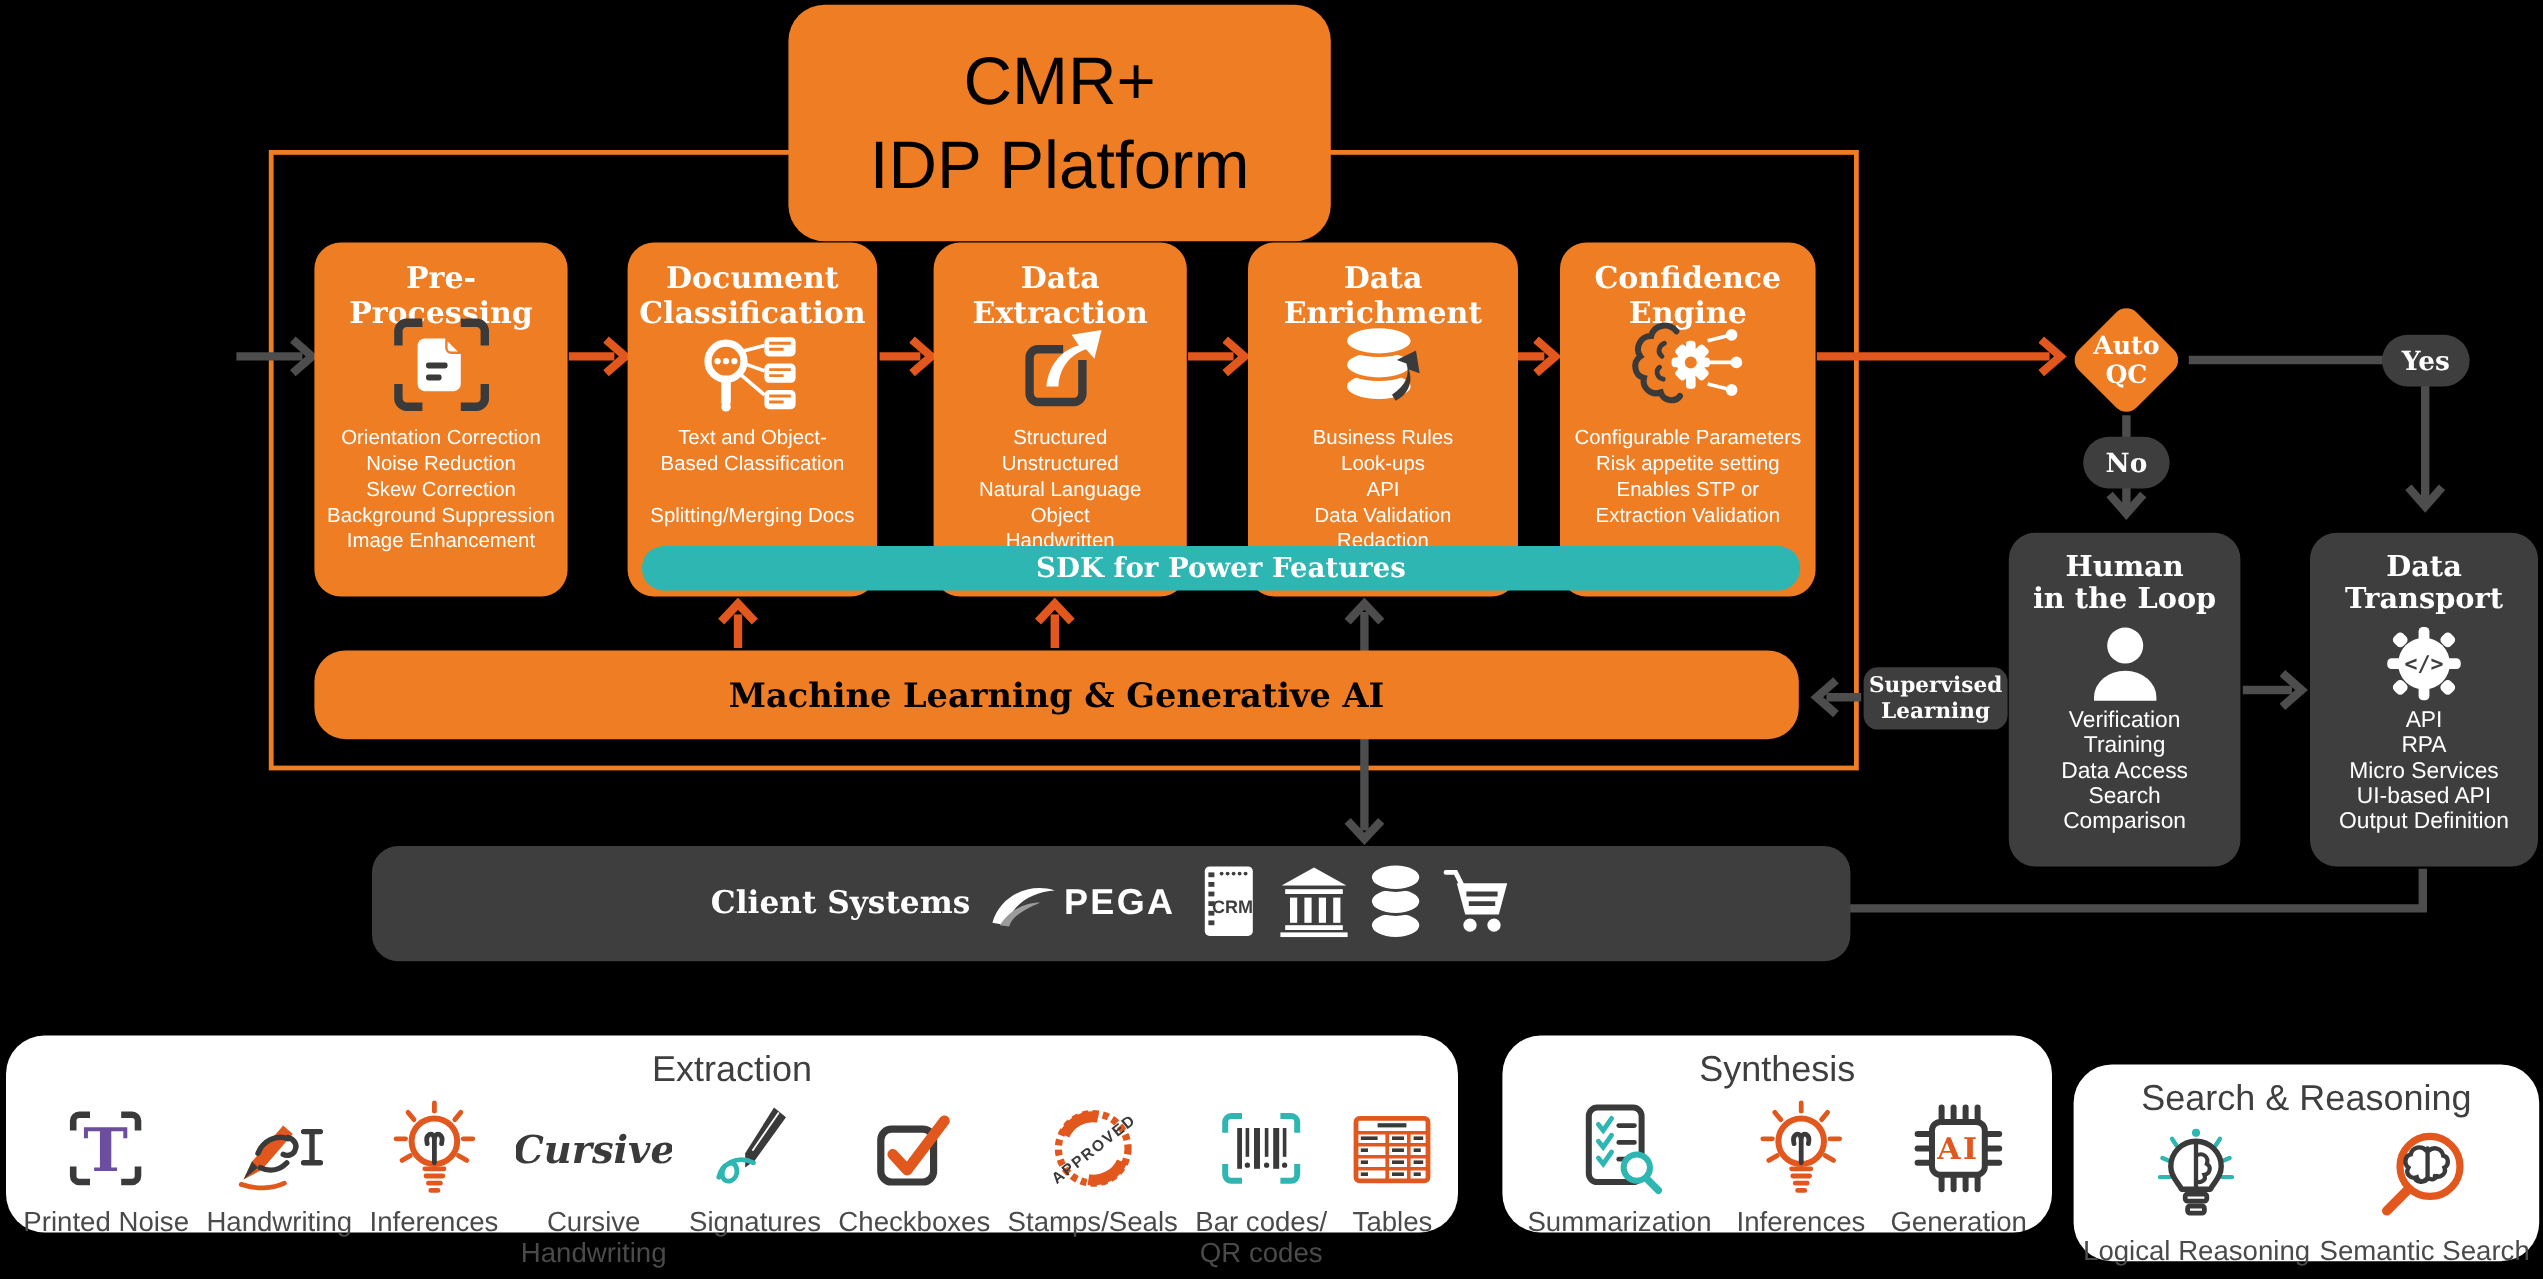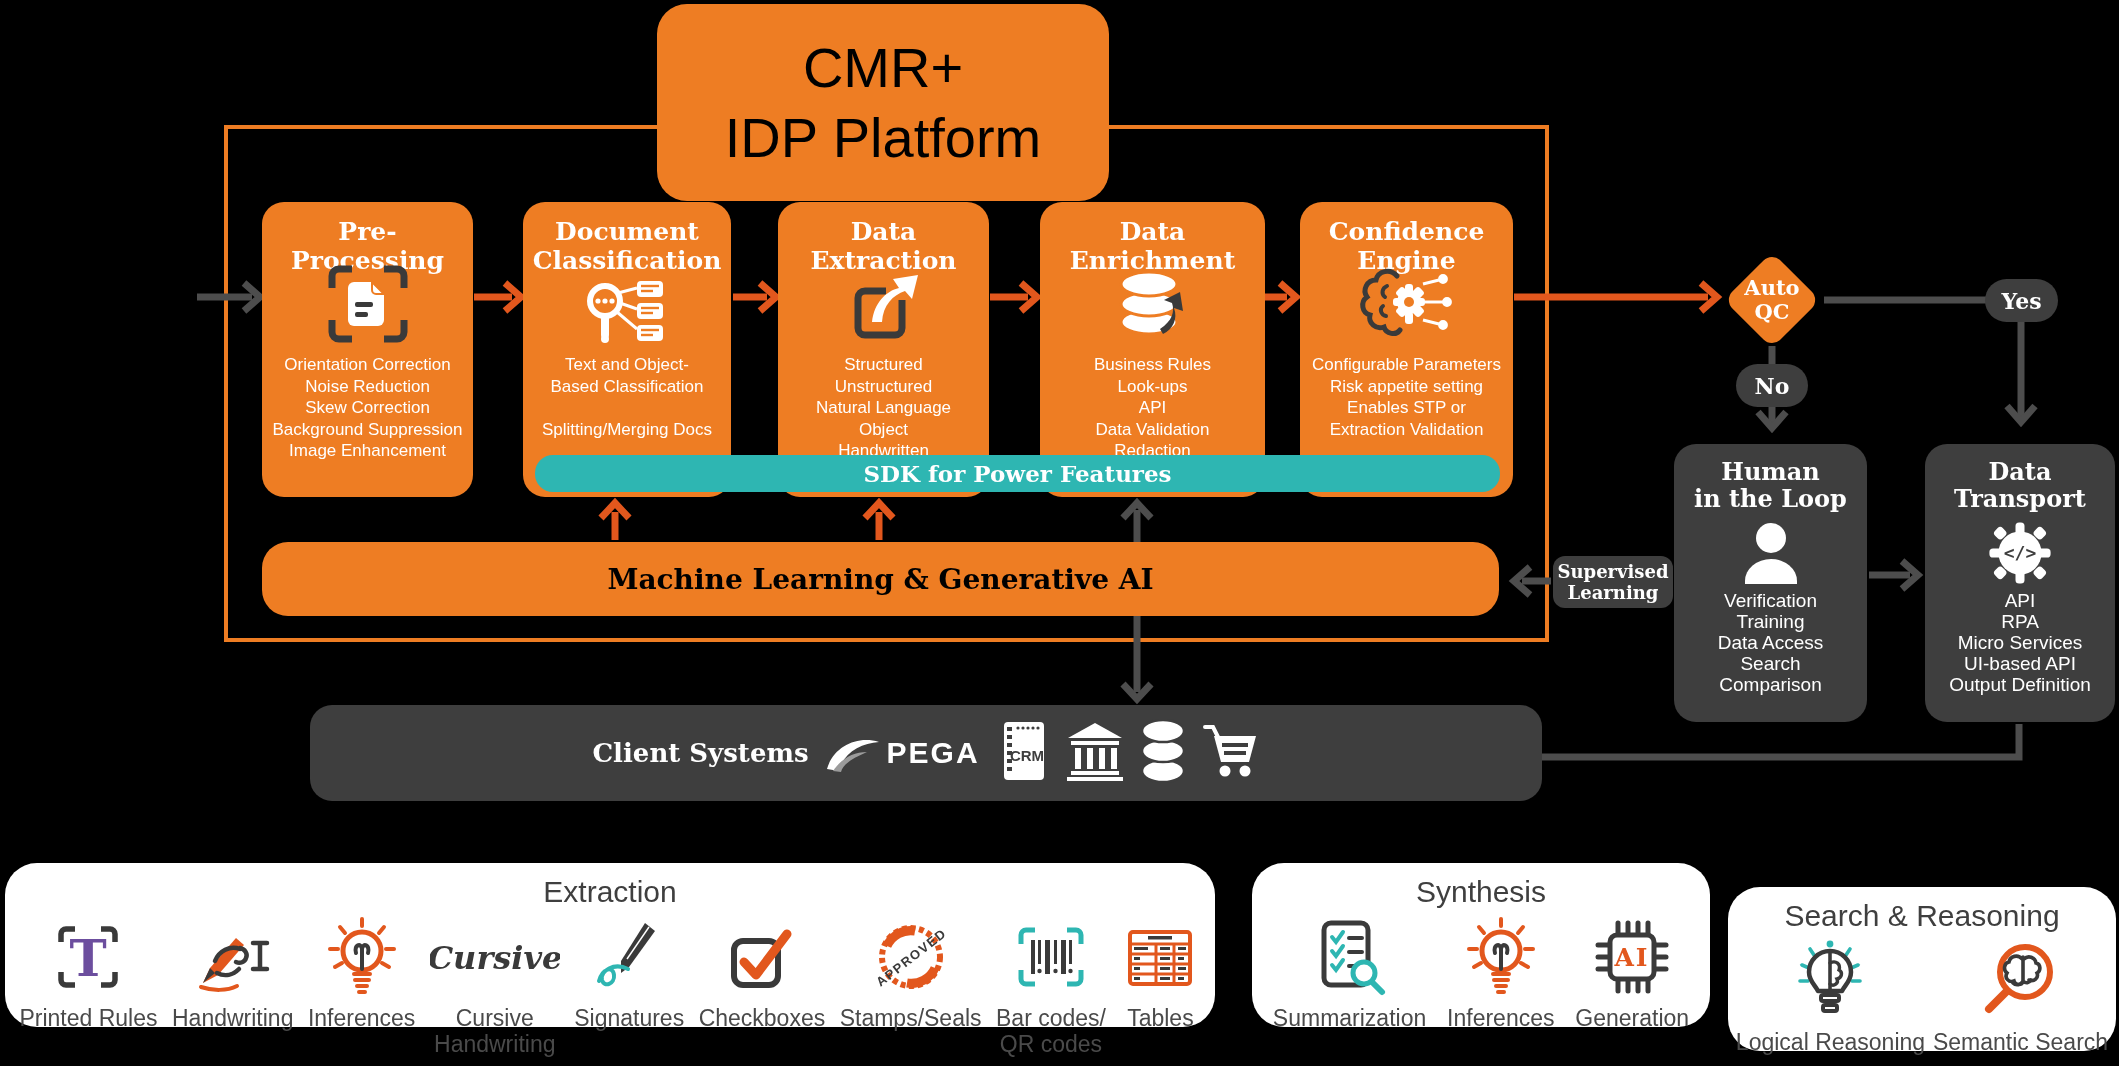--- a/index.html
+++ b/index.html
@@ -392,21 +392,21 @@
           <svg width="80" height="80" viewBox="0 0 80 80">
             <g stroke="#3A3A3A" stroke-width="5.5" fill="none">
               <path d="M13 25 v-8 a5 5 0 0 1 5 -5 h9"></path>
                 <path d="M53 12 h9 a5 5 0 0 1 5 5 v8"></path>
               <path d="M67 55 v8 a5 5 0 0 1 -5 5 h-9"></path>
                 <path d="M27 68 h-9 a5 5 0 0 1 -5 -5 v-8"></path>
             </g>
             <text x="40" y="59" text-anchor="middle" font-family="DejaVu Serif, serif" font-weight="bold" font-size="50" fill="#6C4E9E">T</text>
           </svg>
         </div>
-        <div class="clabel">Printed Rules</div>
+        <div class="clabel">Printed Noise</div>
       </div>
       <div class="citem">
         <div class="cicon">
           <svg width="84" height="80" viewBox="0 0 84 80">
             <polygon points="12,66 19,51 45,21 53,28 27,58" fill="#E2571D"></polygon>
             <polygon points="12,66 19,51 24,56" fill="#3A3A3A"></polygon>
             <path d="M24 44 c4 -10 15 -16 25 -12 M49 31 c5 1 8 6 6 10 c-1 4 -6 6 -10 4 M26 56 c8 4 16 2 22 -4" stroke="#3A3A3A" stroke-width="4.5" fill="none" stroke-linecap="round"></path>
             <path d="M10 70 c12 4 26 4 36 -1" stroke="#E2571D" stroke-width="4" fill="none" stroke-linecap="round"></path>
             <path d="M62 26 h14 M69 26 v26 M62 52 h14" stroke="#3A3A3A" stroke-width="4.5" stroke-linecap="round"></path>
           </svg>

